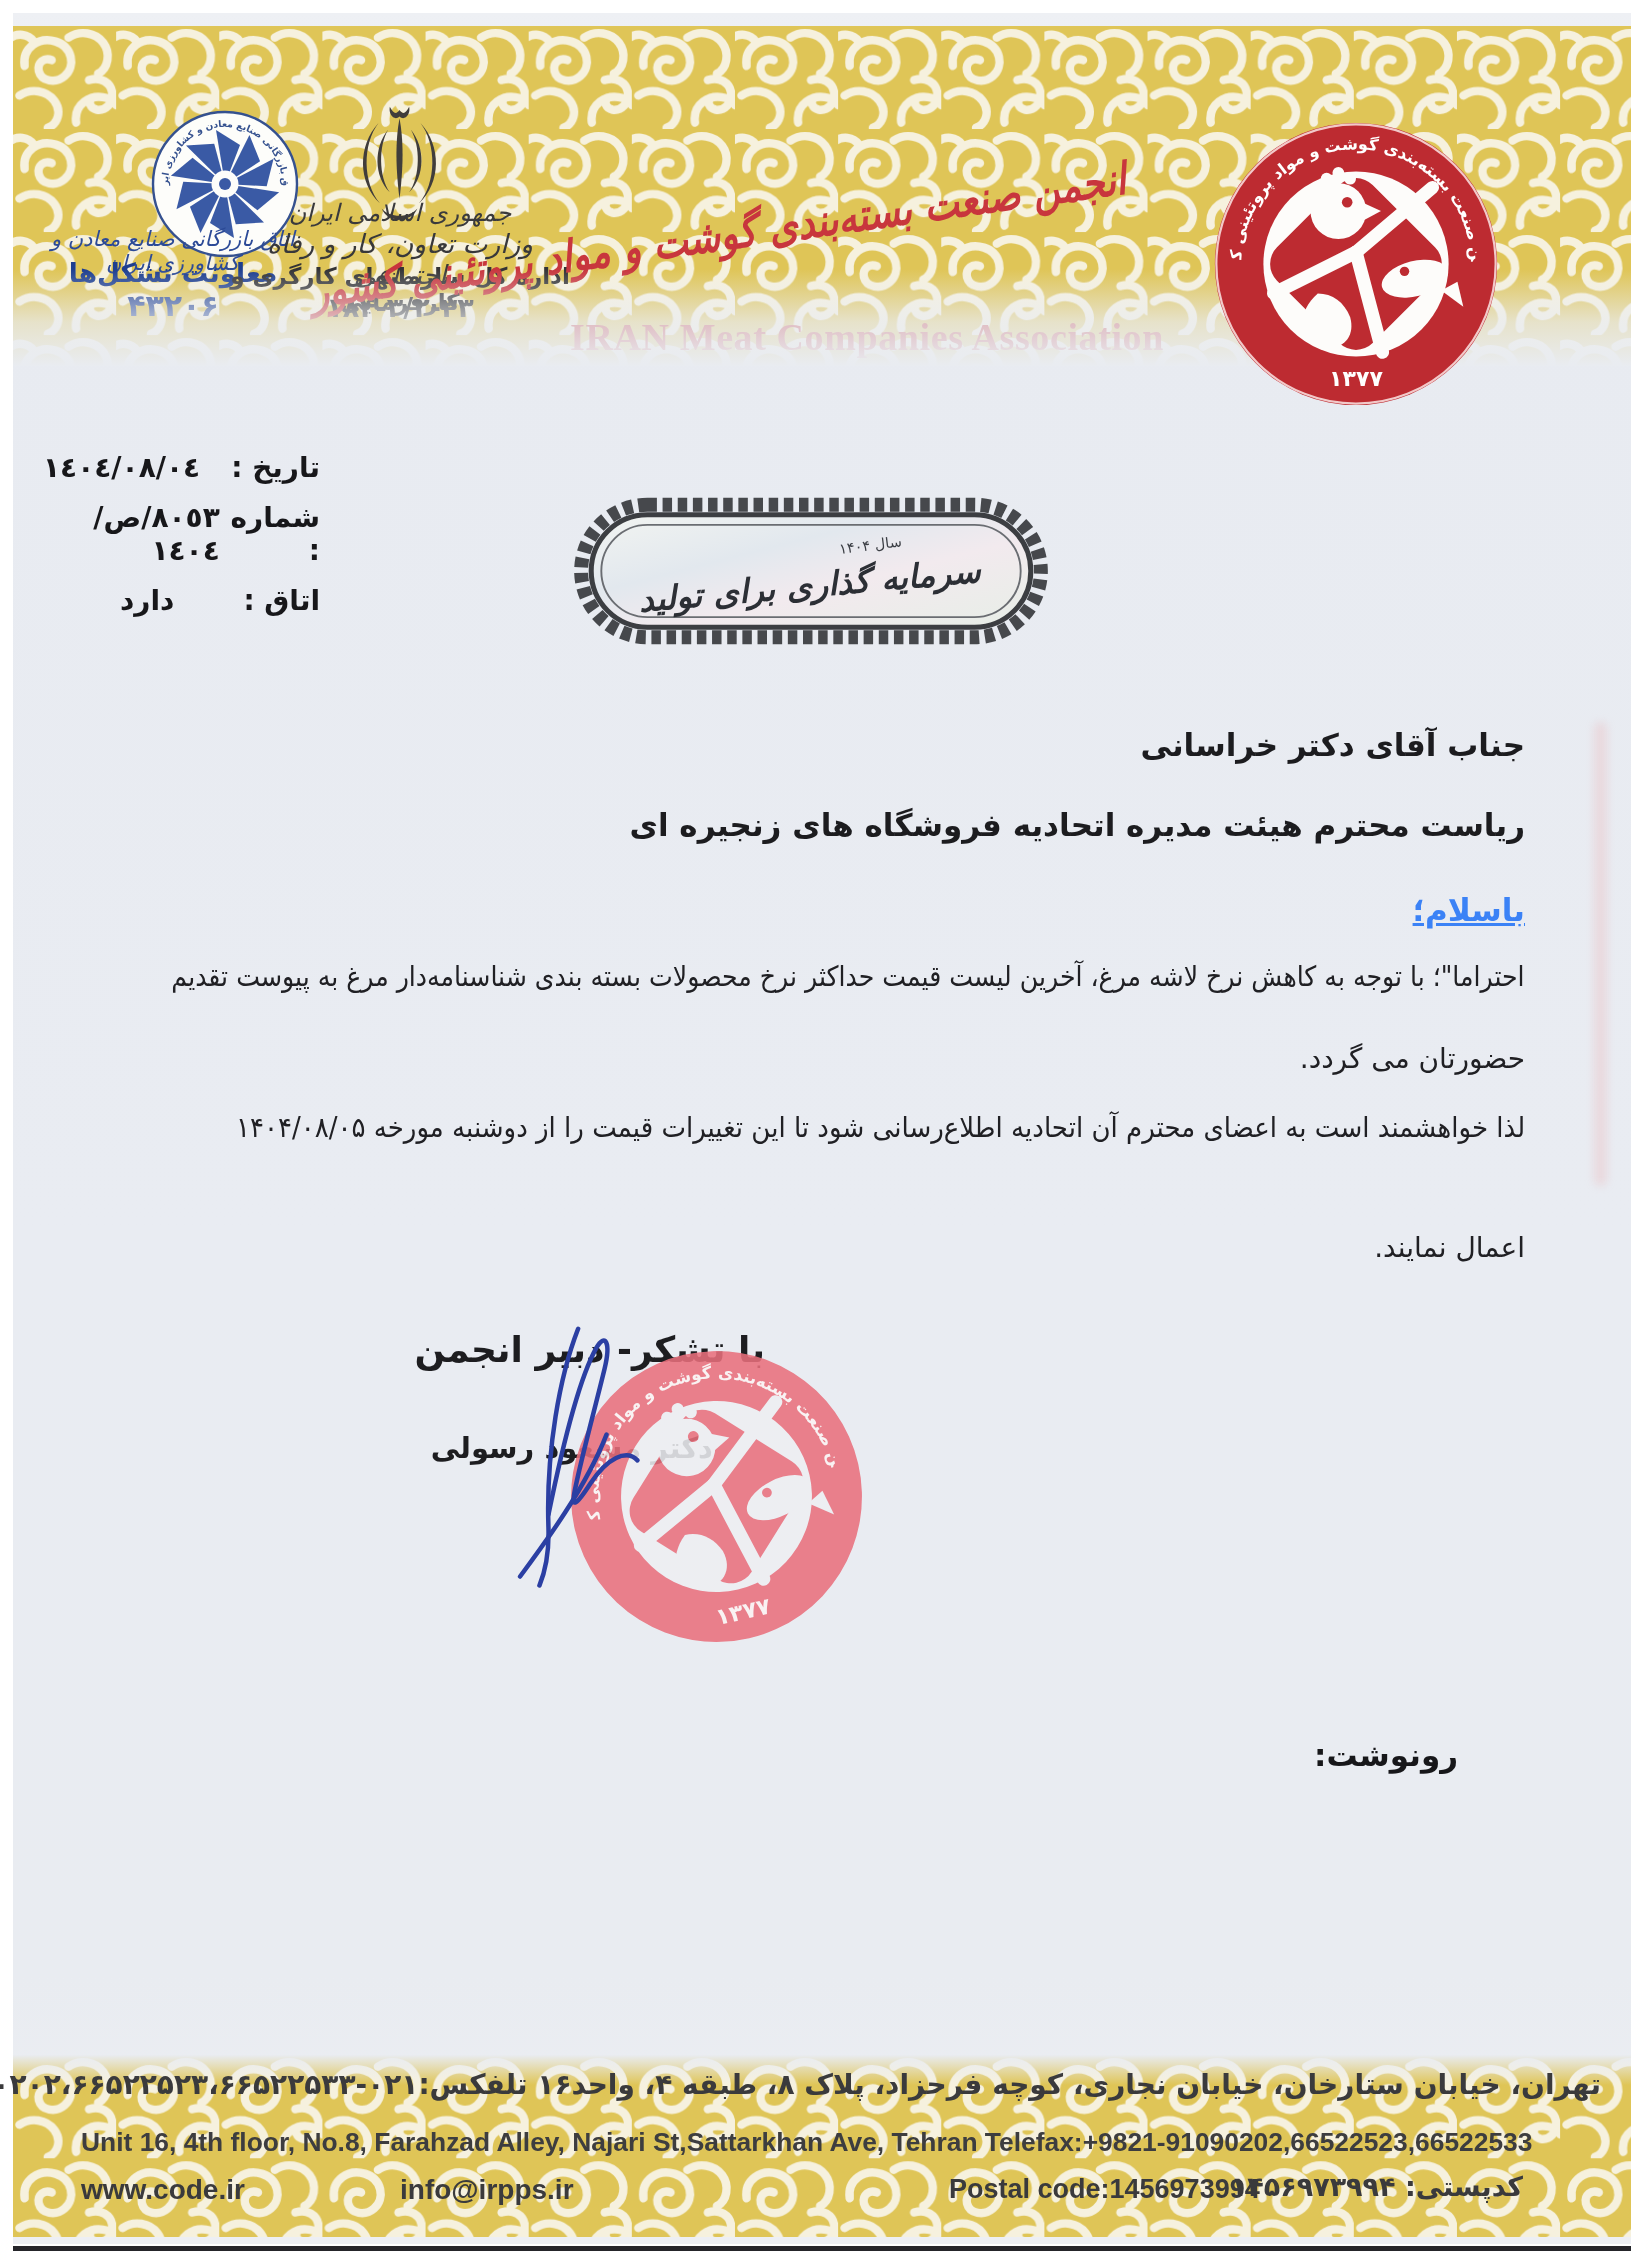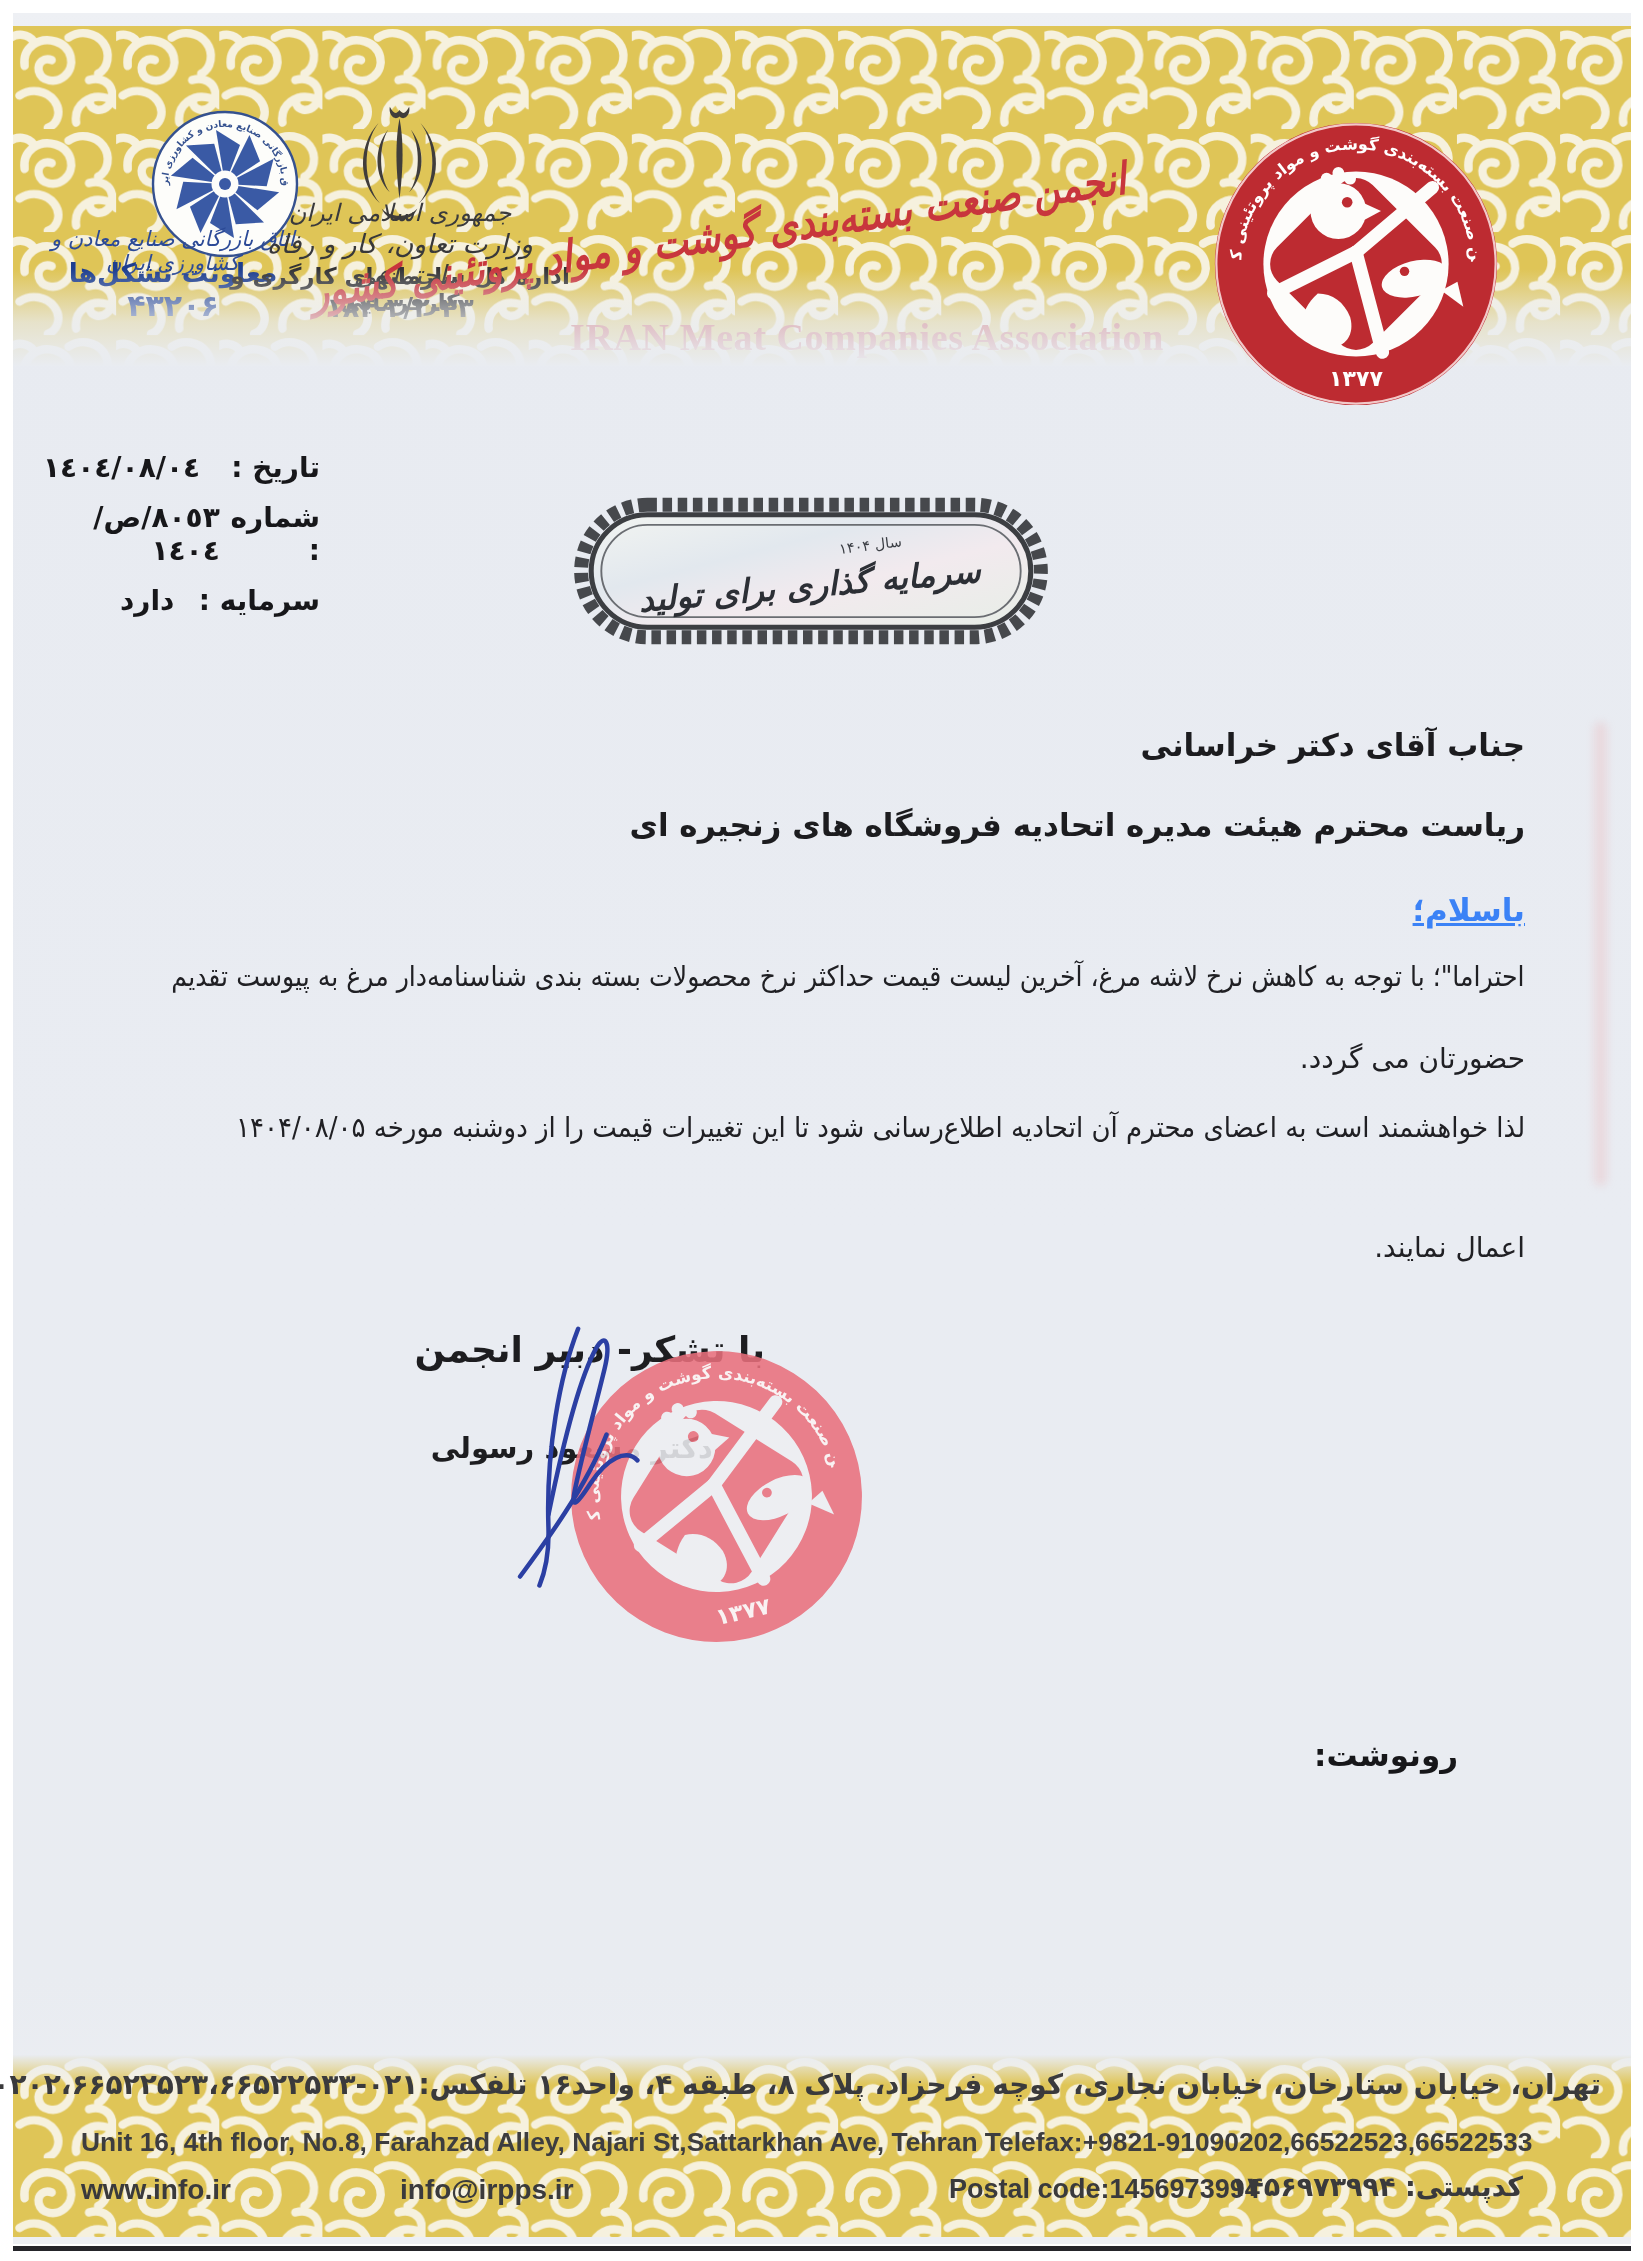--- a/index.html
+++ b/index.html
@@ -185,21 +185,21 @@
   <div class="abs fa meta">
     <div class="row">
       <span>تاریخ :</span>
       <span class="val">١٤٠٤/٠٨/٠٤</span>
     </div>
     <div class="row">
       <span>شماره :</span>
       <span class="val">٨٠٥٣/ص/١٤٠٤</span>
     </div>
     <div class="row attach">
-      <span>سرمایه :</span>
+      <span>اتاق :</span>
       <span class="val">دارد</span>
     </div>
   </div>
 
   <svg class="abs" style="left:571px;top:491px;" width="480" height="160" viewBox="0 0 760 250">
     <defs>
       <linearGradient id="holo" x1="0" y1="0" x2="1" y2="1">
         <stop offset="0" stop-color="#f2f4f1"></stop>
           <stop offset=".35" stop-color="#e2e8ee"></stop>
         <stop offset=".6" stop-color="#f2eaee"></stop>
@@ -278,21 +278,21 @@
             <path d="M10,108 C28,96 52,100 64,116 C76,132 70,152 54,158"></path>
             <path d="M118,84 C136,78 152,88 154,104 C156,120 144,132 130,130 C120,128 116,118 122,112"></path>
           </g>
         </pattern>
       </defs>
       <rect width="100%" height="100%" fill="url(#sw2)"></rect>
     </svg>
     <div class="fade-top"></div>
     <div class="abs fa f-fa">تهران، خیابان ستارخان، خیابان نجاری، کوچه فرحزاد، پلاک ۸، طبقه ۴، واحد۱۶ تلفکس:۰۲۱-۹۱۰۹۰۲۰۲،۶۶۵۲۲۵۲۳،۶۶۵۲۲۵۳۳</div>
     <div class="abs f-en">Unit 16, 4th floor, No.8, Farahzad Alley, Najari St,Sattarkhan Ave, Tehran  Telefax:+9821-91090202,66522523,66522533</div>
-    <div class="abs f-www">www.info.ir</div>
+    <div class="abs f-www">www.code.ir</div>
     <div class="abs f-email">info@irpps.ir</div>
     <div class="abs f-postal">Postal code:1456973994</div>
     <div class="abs fa f-postal-fa">کدپستی: ۱۴۵۶۹۷۳۹۹۴</div>
   </div>
 
   <div class="bottom-edge"></div>
 </div>
 
 
 </body></html>

